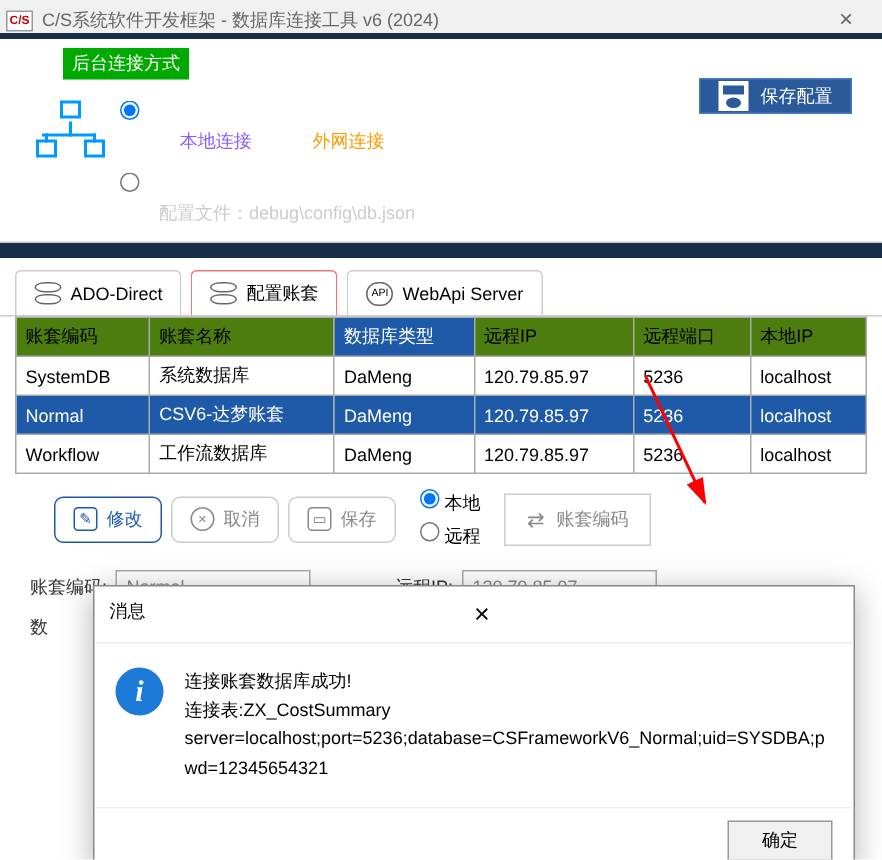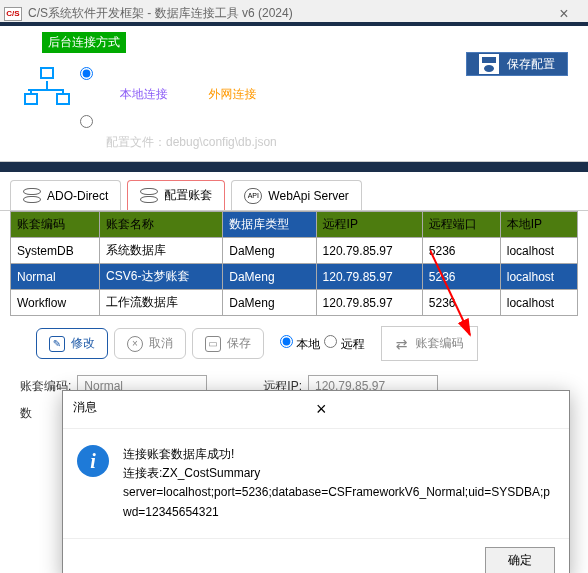--- a/index.html
+++ b/index.html
@@ -52,21 +52,21 @@
 table { width: 100%; border-collapse: collapse; border: 1px solid #888; }
 th, td { border: 1px solid #aaa; padding: 4px 6px; text-align: left; height: 24px; }
 th { background: #4d7c0f; font-weight: normal; }
 th.sorted { background: #1e5aa8; color: #fff; }
 tr.selected td { background: #1e5aa8; color: #fff; }
 
 .toolbar { display: flex; align-items: center; gap: 6px; padding: 10px; }
 .tbtn { border: 1px solid #ccc; border-radius: 6px; padding: 6px 12px; display: flex; align-items: center; gap: 6px; background: #fff; color: #888; cursor: pointer; }
 .tbtn.enabled { color: #1e5aa8; border-color: #1e5aa8; }
 .tbtn .ico { width: 16px; height: 16px; border: 1.5px solid currentColor; border-radius: 3px; display: flex; align-items: center; justify-content: center; font-size: 10px; }
-.radio-loc { display: flex; flex-direction: row; gap: 4px; margin: 0 10px; }
+.radio-loc { display: flex; flex-direction: column; gap: 4px; margin: 0 10px; }
 .conn-btn { border: 1px solid #ccc; padding: 8px 14px; display: flex; align-items: center; gap: 8px; color: #888; cursor: pointer; }
 .shuffle { font-size: 14px; }
 
 .form-row { display: flex; gap: 16px; padding: 4px 20px; align-items: center; }
 .fld { display: flex; align-items: center; gap: 6px; }
 .fld label { color: #333; }
 .fld input { border: 1px solid #aaa; padding: 3px 6px; width: 130px; color: #888; }
 
 .arrow { position: absolute; pointer-events: none; }
 .arrow.a1 { top: 250px; left: 430px; }

